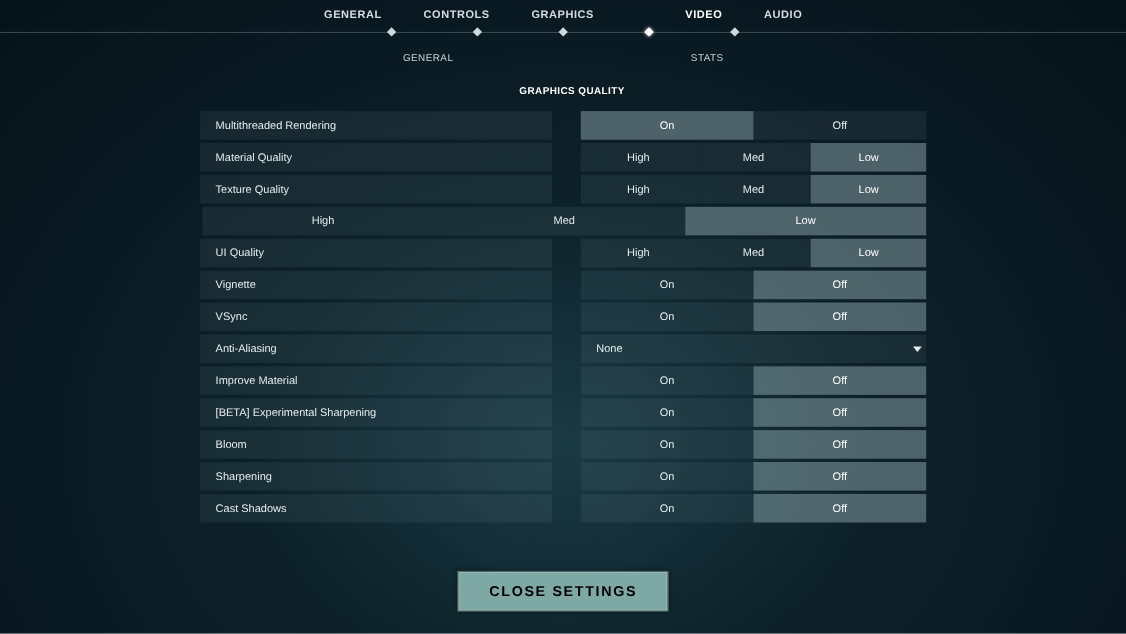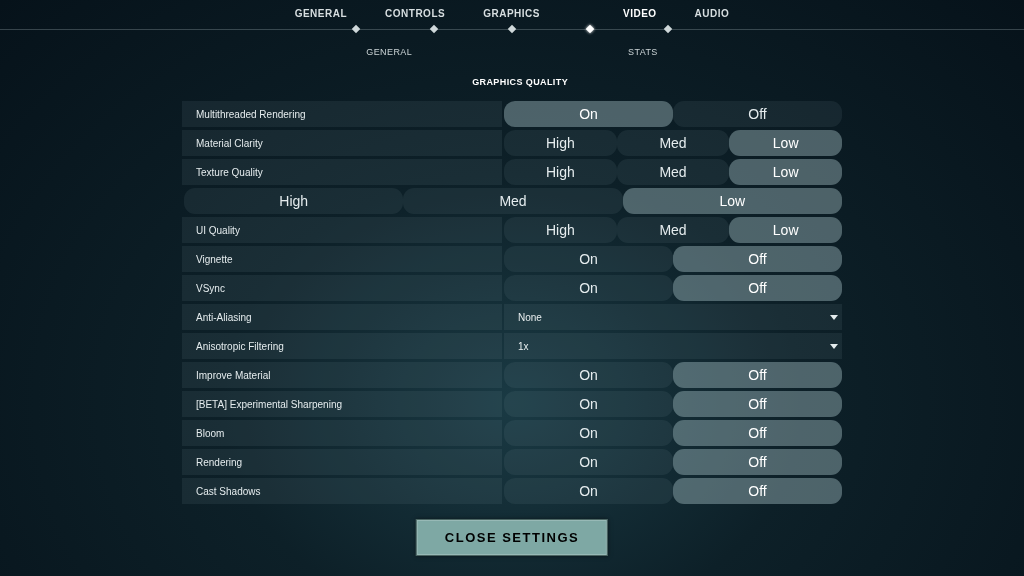--- a/index.html
+++ b/index.html
@@ -75,46 +75,46 @@
   
   .settings {
     width: 660px;
     margin: 14px auto 0;
   }
   .row {
     display: flex;
     align-items: stretch;
     height: 26px;
     margin-bottom: 3px;
+    gap: 24px;
   }
   .row .label {
     flex: 0 0 320px;
     background: rgba(120,150,158,0.12);
     display: flex;
     align-items: center;
     padding-left: 14px;
     font-size: 10px;
     color: #e5ecee;
   }
   .row .opts {
     flex: 1;
     display: flex;
     margin-left: 2px;
   }
   .opt {
     flex: 1;
     display: flex;
     align-items: center;
     justify-content: center;
-    font-size: 14px;
+    font-size: 10px;
     color: #e5ecee;
     background: rgba(120,150,158,0.12);
     margin-left: 0px;
     cursor: pointer;
-    border-radius: 11px;
   }
   .opt.selected {
     background: rgba(170,195,200,0.42);
     color: #ffffff;
   }
   
   .row .dropdown {
     flex: 1;
     margin-left: 2px;
     background: rgba(120,150,158,0.12);
@@ -178,21 +178,21 @@
 
 <div class="settings" id="settings-list">
     <div class="row">
       <div class="label">Multithreaded Rendering</div>
       <div class="opts">
         <div class="opt selected">On</div>
         <div class="opt">Off</div>
       </div>
     </div>
     <div class="row">
-      <div class="label">Material Clarity</div>
+      <div class="label">Material Quality</div>
       <div class="opts">
         <div class="opt">High</div>
         <div class="opt">Med</div>
         <div class="opt selected">Low</div>
       </div>
     </div>
     <div class="row">
       <div class="label">Texture Quality</div>
       <div class="opts">
         <div class="opt">High</div>
@@ -230,27 +230,20 @@
       </div>
     </div>
     <div class="row">
       <div class="label">Anti-Aliasing</div>
       <div class="dropdown">
         <span>None</span>
         <span class="chev"></span>
       </div>
     </div>
     <div class="row">
-      <div class="label">Anisotropic Filtering</div>
-      <div class="dropdown">
-        <span>1x</span>
-        <span class="chev"></span>
-      </div>
-    </div>
-    <div class="row">
       <div class="label">Improve Material</div>
       <div class="opts">
         <div class="opt">On</div>
         <div class="opt selected">Off</div>
       </div>
     </div>
     <div class="row">
       <div class="label">[BETA] Experimental Sharpening</div>
       <div class="opts">
         <div class="opt">On</div>
@@ -258,21 +251,21 @@
       </div>
     </div>
     <div class="row">
       <div class="label">Bloom</div>
       <div class="opts">
         <div class="opt">On</div>
         <div class="opt selected">Off</div>
       </div>
     </div>
     <div class="row">
-      <div class="label">Rendering</div>
+      <div class="label">Sharpening</div>
       <div class="opts">
         <div class="opt">On</div>
         <div class="opt selected">Off</div>
       </div>
     </div>
     <div class="row">
       <div class="label">Cast Shadows</div>
       <div class="opts">
         <div class="opt">On</div>
         <div class="opt selected">Off</div>

